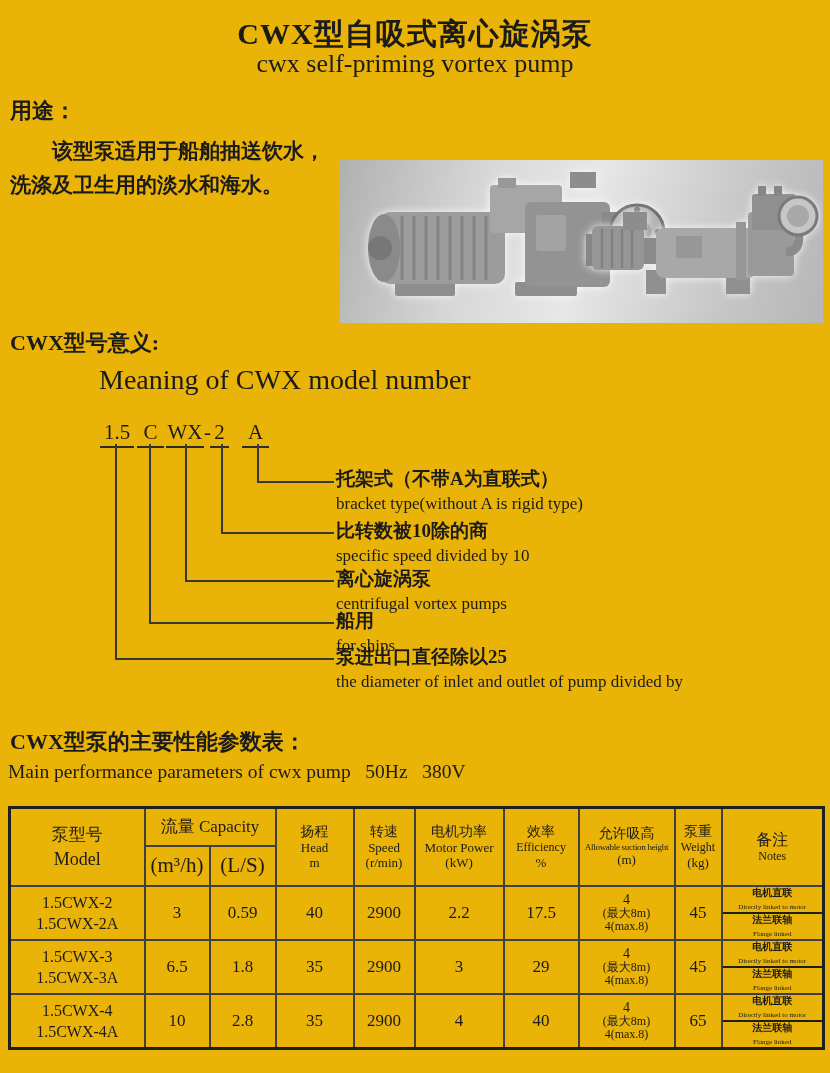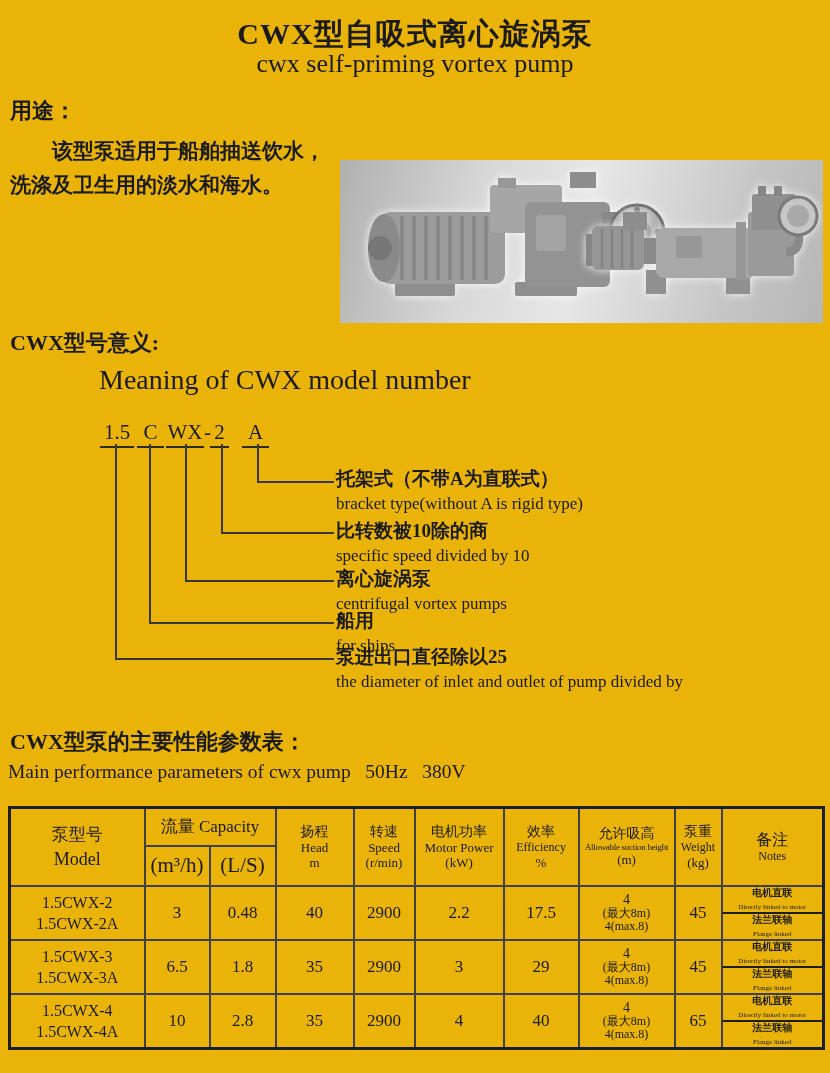--- a/index.html
+++ b/index.html
@@ -257,21 +257,21 @@
       <th class="cap-sub">(m³/h)</th>
       <th class="cap-sub">(L/S)</th>
     </tr>
 
     <tr class="body">
       <td class="model-cell">
         <div>1.5CWX-2</div>
         <div>1.5CWX-2A</div>
       </td>
       <td class="num">3</td>
-      <td class="num">0.48</td>
+      <td class="num">0.59</td>
       <td class="num">40</td>
       <td class="num">2900</td>
       <td class="num">2.2</td>
       <td class="num">17.5</td>
       <td>
         <div class="suc1">4</div>
         <div class="suc2">(最大8m)</div>
         <div class="suc3">4(max.8)</div>
       </td>
       <td class="num">45</td>

